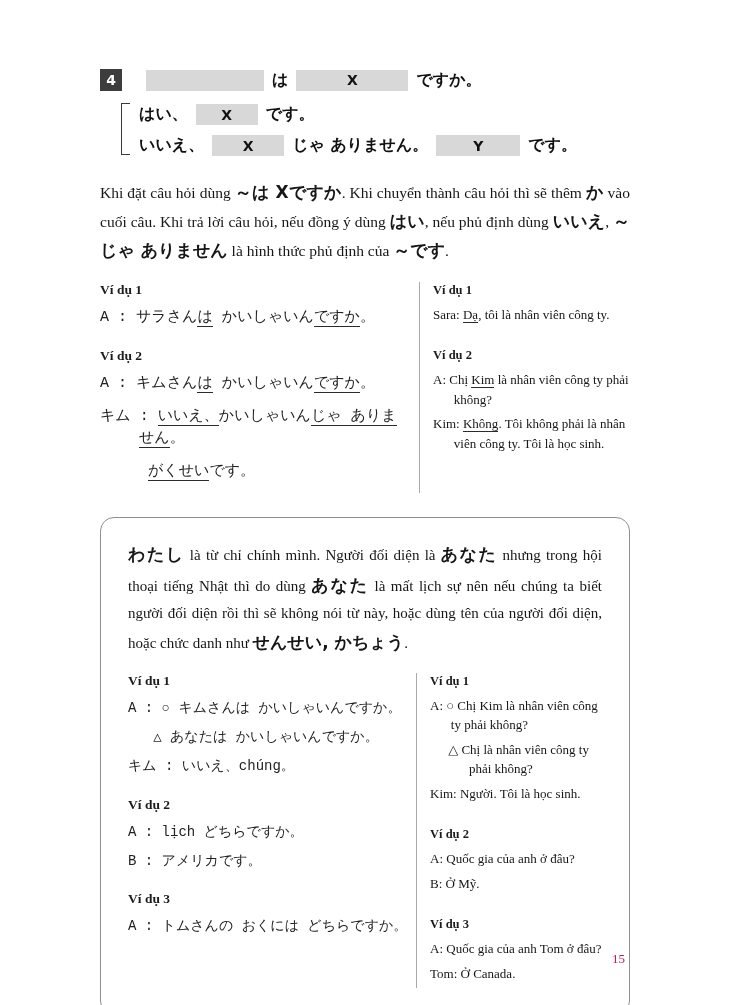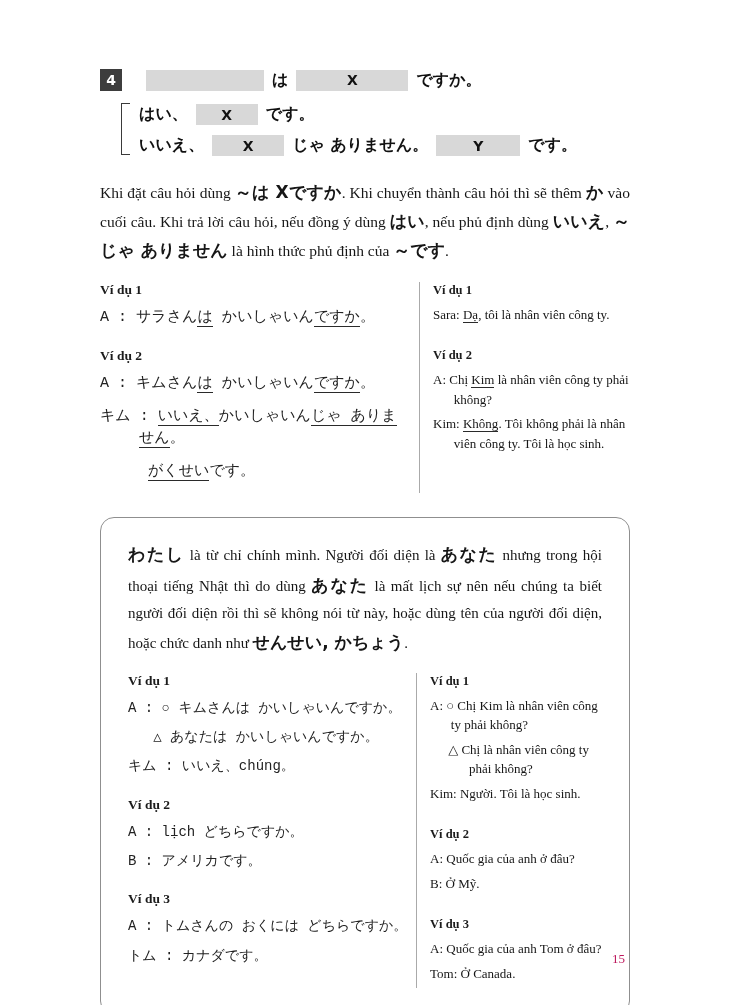--- a/index.html
+++ b/index.html
@@ -142,21 +142,20 @@
         <div class="njcol">
           <div class="extitle">Ví dụ 1</div>
           <div class="jline">A : ○ キムさんは かいしゃいんですか。</div>
           <div class="jline tri">△ あなたは かいしゃいんですか。</div>
           <div class="jline gapline">キム : いいえ、chúng。</div>
           <div class="extitle mt">Ví dụ 2</div>
           <div class="jline">A : lịch どちらですか。</div>
           <div class="jline gapline">B : アメリカです。</div>
           <div class="extitle mt">Ví dụ 3</div>
           <div class="jline">A : トムさんの おくには どちらですか。</div>
-          <div class="jline">トム : カナダです。</div>
         </div>
         <div class="nvcol">
           <div class="vtitle">Ví dụ 1</div>
           <div class="vline">A: ○ Chị Kim là nhân viên công ty phải không?</div>
           <div class="vline tri">△ Chị là nhân viên công ty phải không?</div>
           <div class="vline gapline">Kim: Người. Tôi là học sinh.</div>
           <div class="vtitle mt">Ví dụ 2</div>
           <div class="vline">A: Quốc gia của anh ở đâu?</div>
           <div class="vline gapline">B: Ở Mỹ.</div>
           <div class="vtitle mt">Ví dụ 3</div>

